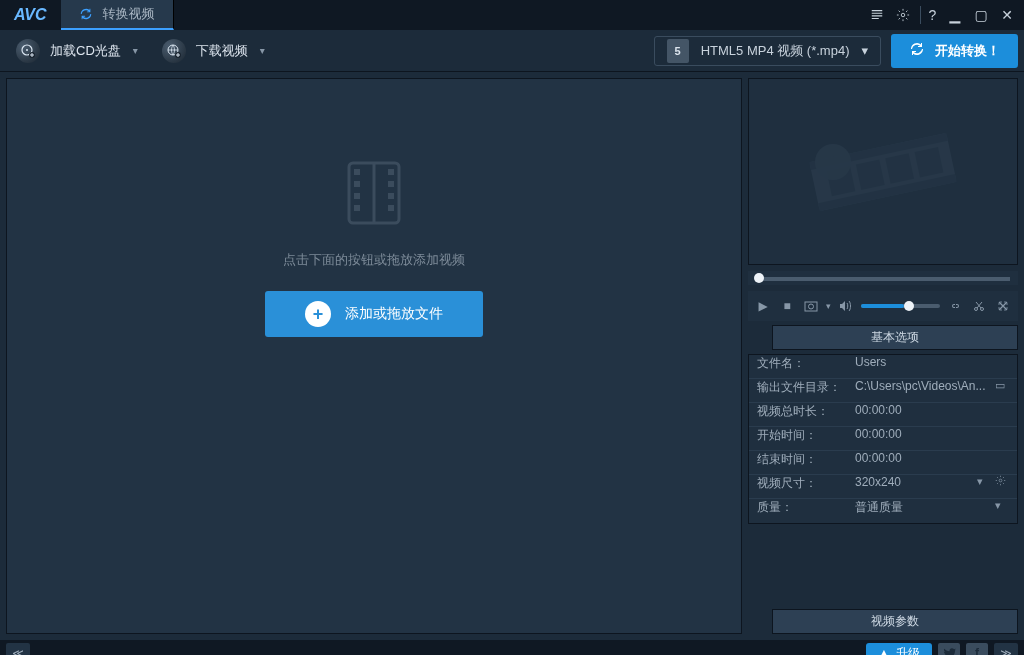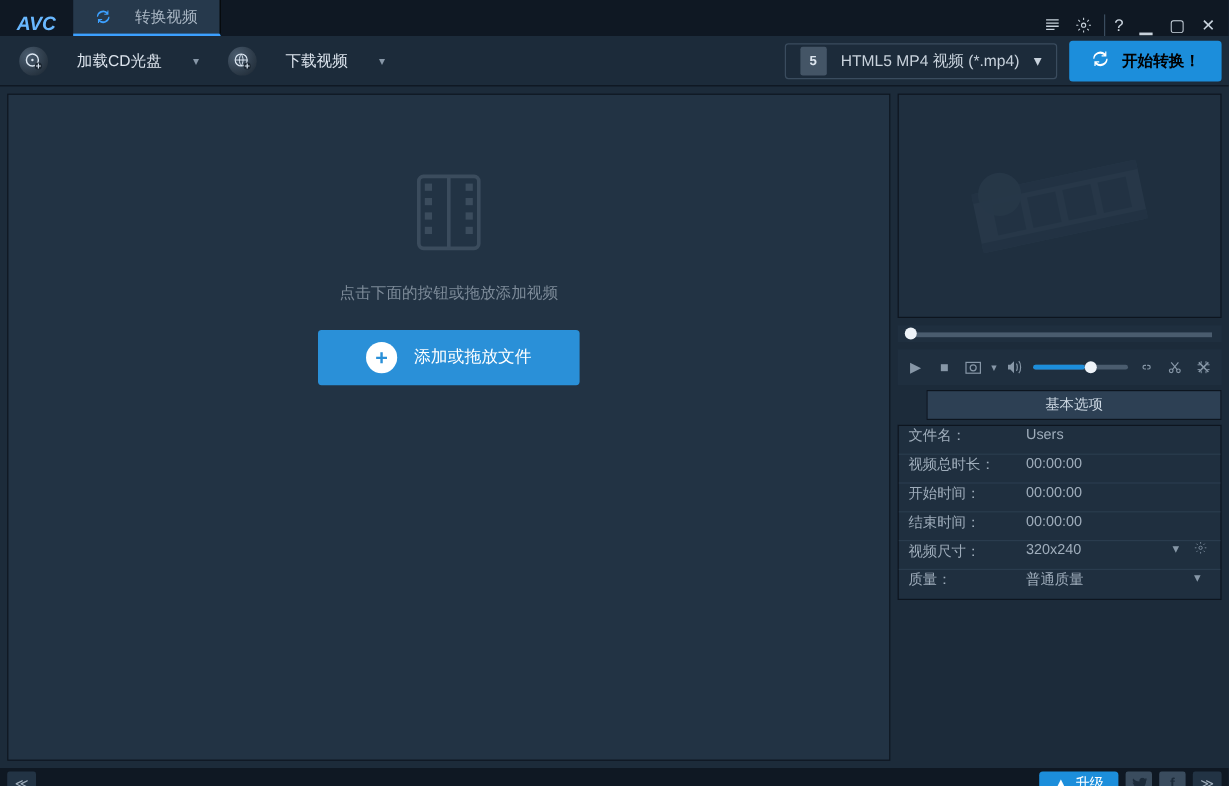--- a/index.html
+++ b/index.html
@@ -1,40 +1,40 @@
 <!DOCTYPE html>
 <html><head>
 <meta charset="utf-8">
 <style>
 * { margin: 0; padding: 0; box-sizing: border-box; font-family: "Microsoft YaHei", sans-serif; }
 body { width: 1024px; height: 655px; background: #1c2b3a; color: #c8d2dc; font-size: 13px; overflow: hidden; }
 
 
-.titlebar { height: 30px; background: #0f1823; display: flex; align-items: flex-end; }
+.titlebar { height: 30px; background: #0f1823; display: flex; align-items: center; }
 .logo { font-weight: bold; font-style: italic; color: #69b8ff; font-size: 16px; padding: 0 14px; }
 .tabrow { display: flex; flex: 1; }
-.tab { display: flex; align-items: center; gap: 20px; padding: 0 18px; height: 30px; color: #aab7c4; border-right: 1px solid #000; }
+.tab { display: flex; align-items: center; gap: 10px; padding: 0 18px; height: 30px; color: #aab7c4; border-right: 1px solid #000; }
 .tab.active { background: #26394c; border-bottom: 2px solid #3ca0ff; }
 .tab-icon { width: 14px; height: 14px; display: inline-flex; align-items: center; justify-content: center; }
 .titlebar-right { display: flex; gap: 8px; padding-right: 8px; align-items: center; }
 .tb-btn { width: 18px; height: 18px; display: flex; align-items: center; justify-content: center; color: #c8d2dc; cursor: pointer; font-size: 14px; }
 
 
 .toolbar { height: 42px; background: #1c2b3a; display: flex; align-items: center; padding: 0 6px; gap: 4px; border-bottom: 1px solid #0d151f; }
-.tool-btn { display: flex; align-items: center; gap: 24px; padding: 4px 10px; height: 34px; color: #dde5ee; border-radius: 3px; }
+.tool-btn { display: flex; align-items: center; gap: 10px; padding: 4px 10px; height: 34px; color: #dde5ee; border-radius: 3px; }
 .tool-btn .circ-icon { width: 24px; height: 24px; border-radius: 50%; background: radial-gradient(circle at 30% 30%, #4a5c6e, #1a2530); display: flex; align-items: center; justify-content: center; font-size: 12px; color: #dce7f2; }
 .tool-btn .chev { color: #8797a7; font-size: 10px; margin-left: 2px; }
 .spacer { flex: 1; }
 .format-box { display: flex; align-items: center; gap: 12px; padding: 2px 12px; border: 1px solid #3a4c5e; border-radius: 3px; height: 30px; }
 .html5-badge { width: 22px; height: 24px; background: #445566; color: #dde5ee; display: flex; align-items: center; justify-content: center; font-size: 11px; font-weight: bold; border-radius: 2px; }
-.start-btn { background: #1c8edb; color: #000000; display: flex; align-items: center; gap: 10px; padding: 0 18px; height: 34px; border-radius: 3px; font-weight: bold; margin-left: 6px; }
+.start-btn { background: #1c8edb; color: #ffffff; display: flex; align-items: center; gap: 10px; padding: 0 18px; height: 34px; border-radius: 3px; font-weight: bold; margin-left: 6px; }
 
 
 .main { display: flex; height: 568px; }
-.drop-zone { flex: 1; margin: 6px 4px 6px 6px; background: #223344; border: 1px solid #0d151f; display: flex; flex-direction: column; align-items: center; justify-content: flex-start; padding-top: 58px; }
+.drop-zone { flex: 1; margin: 6px 4px 6px 6px; background: #223344; border: 1px solid #0d151f; display: flex; flex-direction: column; align-items: center; justify-content: flex-start; padding-top: 74px; }
 .film-icon { width: 80px; height: 80px; opacity: 0.35; margin-bottom: 18px; }
 .drop-text { color: #7d8b99; margin-bottom: 22px; }
 .add-btn { background: #2a90d8; color: #fff; display: flex; align-items: center; gap: 14px; padding: 10px 40px; border-radius: 3px; font-size: 14px; }
 .add-btn .plus-circ { width: 26px; height: 26px; border-radius: 50%; background: #fff; color: #2a90d8; display: flex; align-items: center; justify-content: center; font-size: 18px; font-weight: bold; }
 
 
 .right-panel { width: 270px; margin: 6px 6px 6px 2px; display: flex; flex-direction: column; gap: 4px; }
 .preview { height: 187px; background: #1f2f3f; border: 1px solid #0d151f; display: flex; align-items: center; justify-content: center; }
 .film-strip { opacity: 0.3; }
 .scrubber { height: 14px; background: #1f2f3f; position: relative; margin: 2px 0; }
@@ -216,20 +216,25 @@
         </div>
     </div>
 
     <div class="section-header">基本选项</div>
     <div class="props">
       <div class="prop-row">
         <span class="prop-label">文件名：</span>
         <span class="prop-value">Users</span>
       </div>
       <div class="prop-row">
+        <span class="prop-label">输出文件目录：</span>
+        <span class="prop-value">C:\Users\pc\Videos\An...</span>
+        <span class="small-icon">▭</span>
+      </div>
+      <div class="prop-row">
         <span class="prop-label">视频总时长：</span>
         <span class="prop-value">00:00:00</span>
       </div>
       <div class="prop-row">
         <span class="prop-label">开始时间：</span>
         <span class="prop-value">00:00:00</span>
       </div>
       <div class="prop-row">
         <span class="prop-label">结束时间：</span>
         <span class="prop-value">00:00:00</span>
@@ -243,20 +248,21 @@
               <path d="M8 1v2M8 13v2M1 8h2M13 8h2M3 3l1.5 1.5M11.5 11.5L13 13M3 13l1.5-1.5M11.5 4.5L13 3" stroke="#8797a7"></path>
             </svg></span>
       </div>
       <div class="prop-row">
         <span class="prop-label">质量：</span>
         <span class="prop-value">普通质量</span>
         <span class="small-icon">▾</span>
       </div>
     </div>
     <div class="spacer-v"></div>
+    <div class="section-header">视频参数</div>
   </div>
 </div>
 
 <div class="statusbar">
   <div class="sb-btn">≪</div>
   <div class="spacer"></div>
   <div class="upgrade-btn">
     <span>▲</span>
     <span>升级</span>
   </div>

